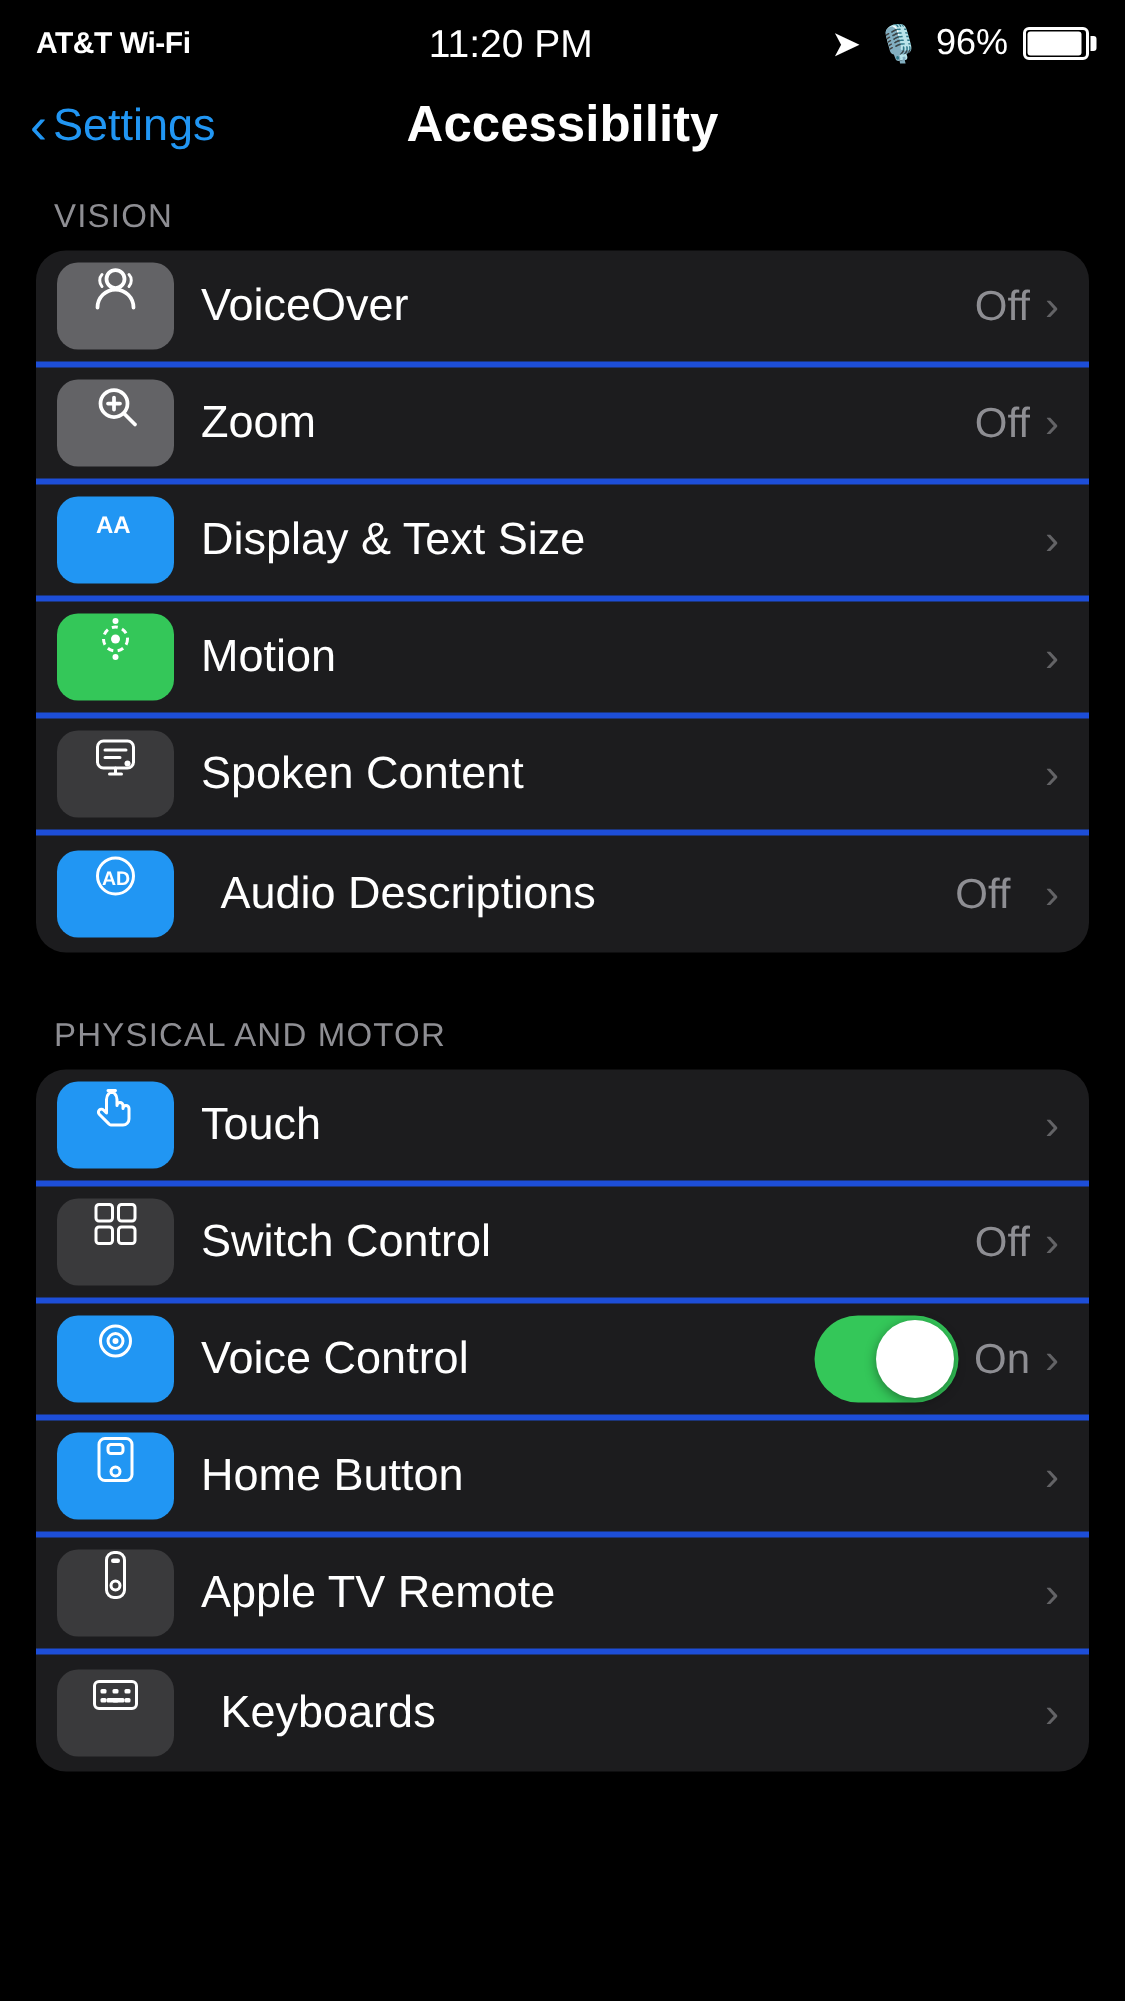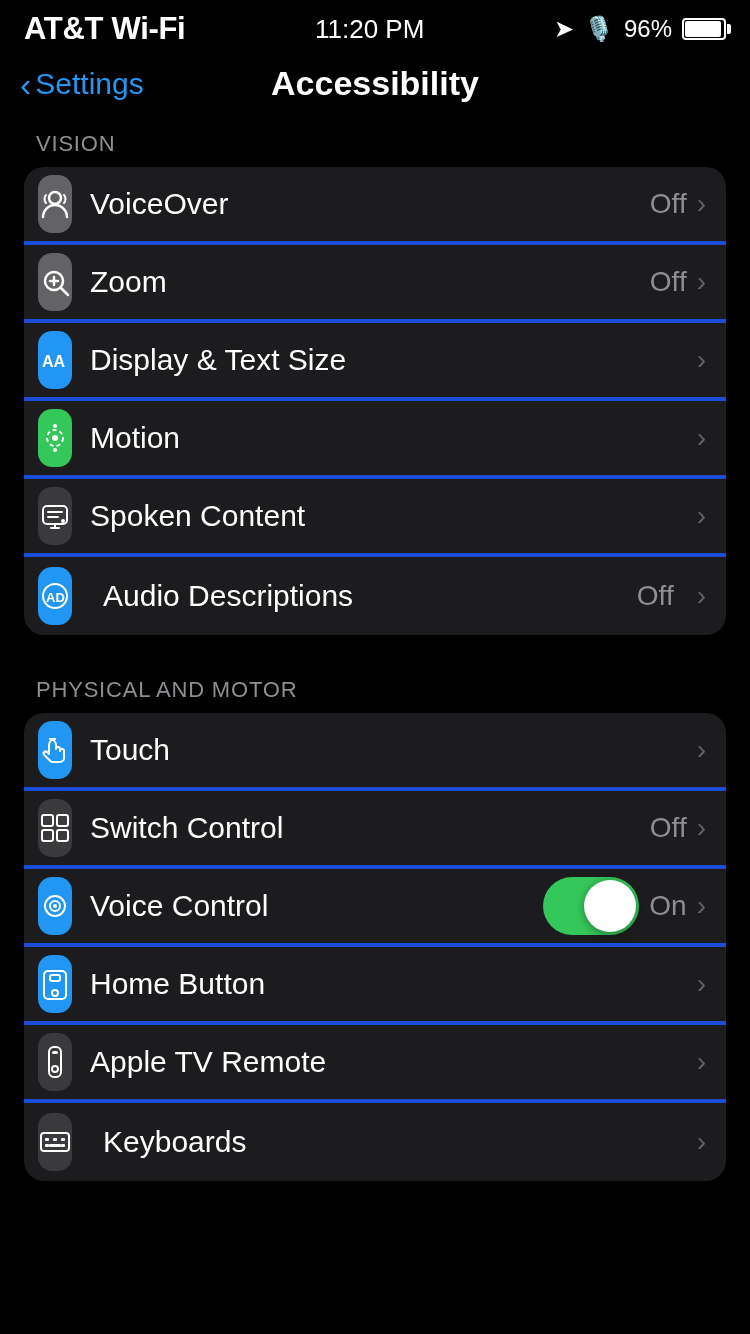--- a/index.html
+++ b/index.html
@@ -17,21 +17,21 @@
     
     .status-bar {
       display: flex;
       justify-content: space-between;
       align-items: center;
       padding: 14px 24px 10px 24px;
       height: 54px;
       background: #000;
     }
     .status-left {
-      font-size: 31px;
+      font-size: 20px;
       font-weight: 600;
       letter-spacing: -0.3px;
     }
     .status-center {
       font-size: 26px;
       font-weight: 500;
     }
     .status-right {
       display: flex;
       align-items: center;
@@ -128,25 +128,25 @@
       border-bottom: 4px solid #1d4ed8;
       position: relative;
       cursor: pointer;
     }
     .settings-row:last-child {
       border-bottom: none;
       gap: 13px;
     }
 
     .row-icon {
-      width: 34px;
+      width: 78px;
       height: 58px;
       border-radius: 14px;
       display: flex;
-      align-items: center;
+      align-items: flex-start;
       justify-content: center;
       flex-shrink: 0;
       margin-right: 18px;
       font-size: 30px;
     }
 
     .icon-gray { background-color: #636366; }
     .icon-blue { background-color: #2196F3; }
     .icon-green { background-color: #34C759; }
     .icon-dark { background-color: #3a3a3c; }

